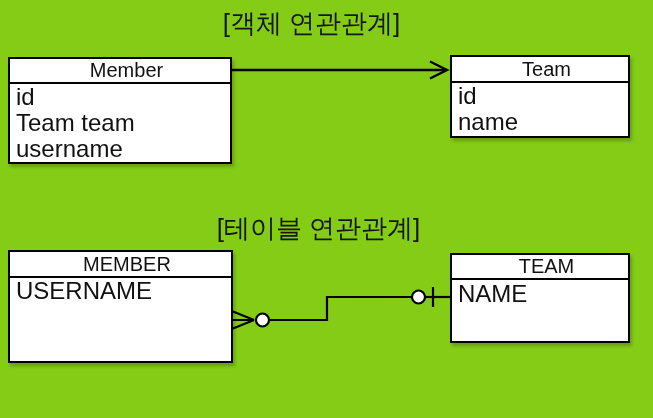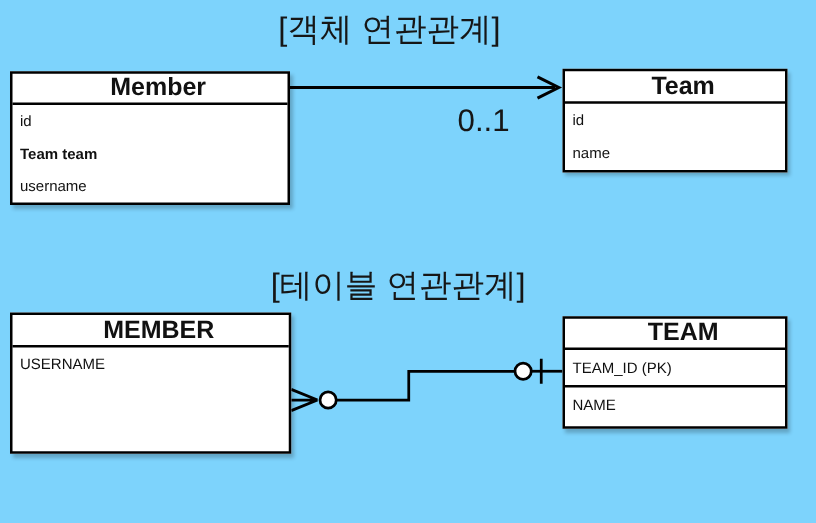--- a/index.html
+++ b/index.html
@@ -1,20 +1,20 @@
 <!DOCTYPE html>
 <html><head>
 <meta charset="utf-8">
 <style>
   html, body { margin: 0; padding: 0; }
   .canvas {
     position: relative;
     width: 653px;
     height: 418px;
-    background: #7dd3fc;
+    background: #84cc16;
     font-family: "Liberation Sans", sans-serif;
     color: #111;
     overflow: hidden;
   }
   .diagram-title {
     position: absolute;
     left: 0; right: 0;
     text-align: center;
     font-size: 26px;
     letter-spacing: 0px;
@@ -26,37 +26,37 @@
 
   .entity {
     position: absolute;
     background: #ffffff;
     border: 2px solid #000;
     box-shadow: 2px 3px 3px rgba(0,0,0,0.22);
     box-sizing: border-box;
   }
   .entity .hdr {
     text-align: center;
-    font-weight: bold;
+    font-weight: normal;
     font-size: 20px;
     border-bottom: 2px solid #000;
     line-height: 24px;
     height: 24px;
     padding-left: 13px;
   }
   .entity .row {
-    font-size: 12px;
+    font-size: 24px;
     line-height: 26px;
     height: 26px;
     padding-left: 6px;
     white-space: nowrap;
     overflow: hidden;
   }
   .entity .row.tall { line-height: 28px; height: 28px; }
-  .entity .row.bold { font-weight: bold; }
+  .entity .row.bold { font-weight: normal; }
   .entity .row.sep  { border-bottom: 2px solid #000; }
 
   
   #obj-member { left: 8px;   top: 57px; width: 224px; height: 107px; }
   #obj-member .hdr { height: 23px; line-height: 23px; }
   #obj-team   { left: 450px; top: 55px; width: 180px; height: 83px; }
 
   
   #tbl-member { left: 8px;   top: 250px; width: 225px; height: 113px; }
   #tbl-team   { left: 450px; top: 253px; width: 180px; height: 90px; }
@@ -113,26 +113,24 @@
     <div class="row bold">Team team</div>
     <div class="row">username</div>
   </div>
 
   <div class="entity" id="obj-team">
     <div class="hdr">Team</div>
     <div class="row">id</div>
     <div class="row">name</div>
   </div>
 
-  <div class="cardinality-label">0..1</div>
 
   <div class="entity" id="tbl-member">
     <div class="hdr">MEMBER</div>
     <div class="row">USERNAME</div>
   </div>
 
   <div class="entity" id="tbl-team">
     <div class="hdr">TEAM</div>
-    <div class="row tall sep">TEAM_ID (PK)</div>
     <div class="row tall">NAME</div>
   </div>
 
 </div>
 
 </body></html>

